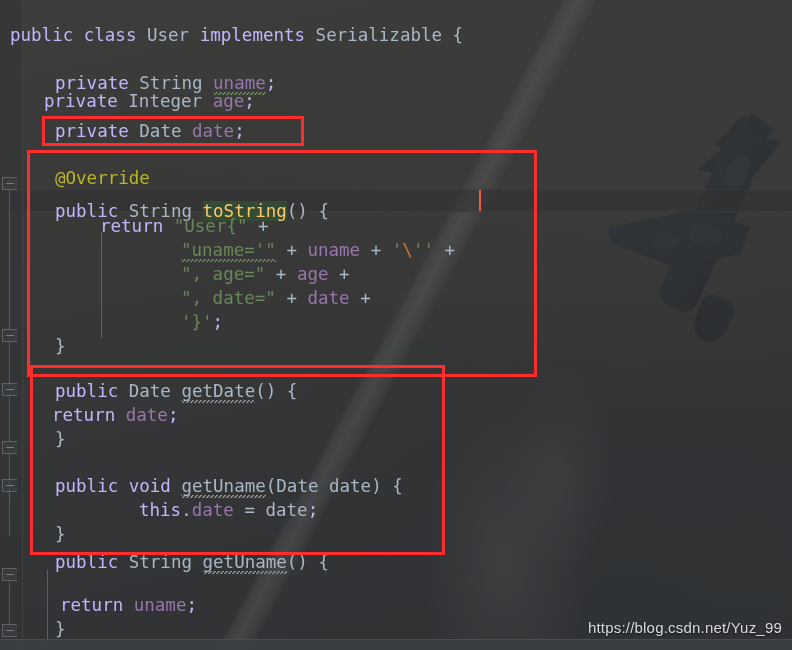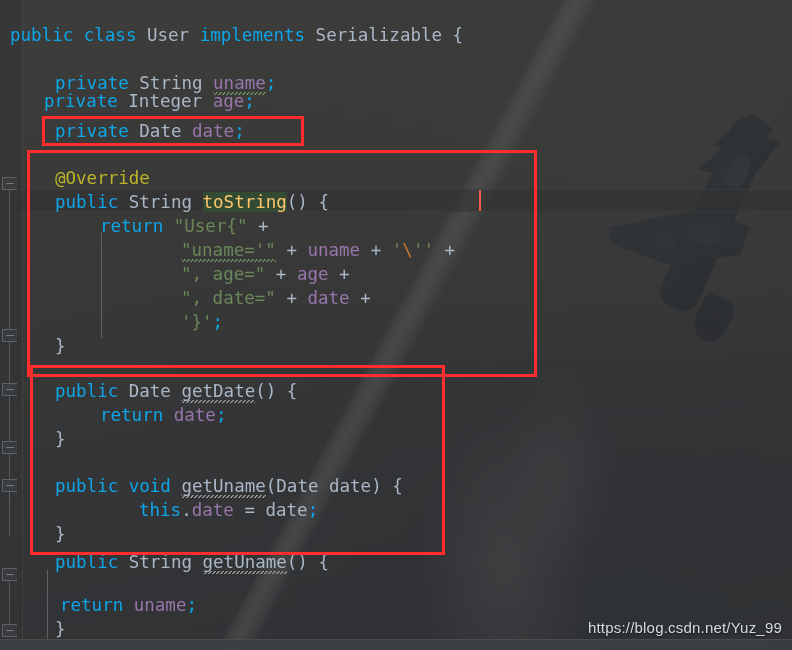--- a/index.html
+++ b/index.html
@@ -172,21 +172,21 @@
     position: absolute;
     left: 0; top: 0;
     width: 792px;
     font-size: 17.5px;
     line-height: 24.2px;
     white-space: pre;
     letter-spacing: 0px;
   }
   .line { height: 24.2px; padding-left: 10px; }
 
-  .kw    { color: #0ea5e9; }
+  .kw    { color: #c4b5fd; }
   .type  { color: #a9b7c6; }
   .plain { color: #a9b7c6; }
   .field { color: #9876aa; }
   .str   { color: #6a8759; }
   .anno  { color: #bbb529; }
   .meth  { color: #ffc66d; }
   .meth-grey { color: #a9b7c6; }
   .esc   { color: #cc7832; }
   .punct { color: #a9b7c6; }
 
@@ -292,37 +292,37 @@
     <div class="line" style="position:absolute; top:23px;"><span class="kw">public</span> <span class="kw">class</span> <span class="type">User</span> <span class="kw">implements</span> <span class="type">Serializable</span> <span class="punct">{</span></div>
 
     <div class="line" style="position:absolute; top:71px; padding-left:55px;"><span class="kw">private</span> <span class="type">String</span> <span class="field squig-green">uname</span><span class="kw">;</span></div>
 
     <div class="line" style="position:absolute; top:89px; padding-left:44px;"><span class="kw">private</span> <span class="type">Integer</span> <span class="field">age</span><span class="kw">;</span></div>
 
     <div class="line" style="position:absolute; top:119px; padding-left:55px;"><span class="kw">private</span> <span class="type">Date</span> <span class="field">date</span><span class="kw">;</span></div>
 
     <div class="line" style="position:absolute; top:166px; padding-left:55px;"><span class="anno">@Override</span></div>
 
-    <div class="line" style="position:absolute; top:190px; padding-left:55px;"><span class="kw">public</span> <span class="type">String</span> <span class="meth hl-occurrence">toString</span><span class="punct">() {</span></div>
+    <div class="line" style="position:absolute; top:199px; padding-left:55px;"><span class="kw">public</span> <span class="type">String</span> <span class="meth hl-occurrence">toString</span><span class="punct">() {</span></div>
 
     <div class="line" style="position:absolute; top:214px; padding-left:100px;"><span class="kw">return</span> <span class="str">"User{"</span> <span class="punct">+</span></div>
 
     <div class="line" style="position:absolute; top:238px; padding-left:181px;"><span class="str squig-green">"uname='"</span> <span class="punct">+</span> <span class="field">uname</span> <span class="punct">+</span> <span class="str">'</span><span class="esc">\</span><span class="str">'</span><span class="str">'</span> <span class="punct">+</span></div>
 
     <div class="line" style="position:absolute; top:262px; padding-left:181px;"><span class="str">", age="</span> <span class="punct">+</span> <span class="field">age</span> <span class="punct">+</span></div>
 
     <div class="line" style="position:absolute; top:286px; padding-left:181px;"><span class="str">", date="</span> <span class="punct">+</span> <span class="field">date</span> <span class="punct">+</span></div>
 
     <div class="line" style="position:absolute; top:310px; padding-left:181px;"><span class="str">'}'</span><span class="kw">;</span></div>
 
     <div class="line" style="position:absolute; top:334px; padding-left:55px;"><span class="punct">}</span></div>
 
     <div class="line" style="position:absolute; top:379px; padding-left:55px;"><span class="kw">public</span> <span class="type">Date</span> <span class="meth-grey squig-grey">getDate</span><span class="punct">() {</span></div>
 
-    <div class="line" style="position:absolute; top:403px; padding-left:100px;"><span class="kw">return</span> <span class="field">date</span><span class="kw">;</span></div>
+    <div class="line" style="position:absolute; top:403px; padding-left:52px;"><span class="kw">return</span> <span class="field">date</span><span class="kw">;</span></div>
 
     <div class="line" style="position:absolute; top:427px; padding-left:55px;"><span class="punct">}</span></div>
 
     <div class="line" style="position:absolute; top:474px; padding-left:55px;"><span class="kw">public</span> <span class="kw">void</span> <span class="meth-grey squig-grey">getUname</span><span class="punct">(</span><span class="type">Date</span> <span class="plain">date</span><span class="punct">) {</span></div>
 
     <div class="line" style="position:absolute; top:498px; padding-left:100px;margin-left:39px;"><span class="kw">this</span><span class="punct">.</span><span class="field">date</span> <span class="punct">=</span> <span class="plain">date</span><span class="kw">;</span></div>
 
     <div class="line" style="position:absolute; top:522px; padding-left:55px;"><span class="punct">}</span></div>
 
     <div class="line" style="position:absolute; top:550px; padding-left:55px;"><span class="kw">public</span> <span class="type">String</span> <span class="meth-grey squig-grey">getUname</span><span class="punct">() {</span></div>

